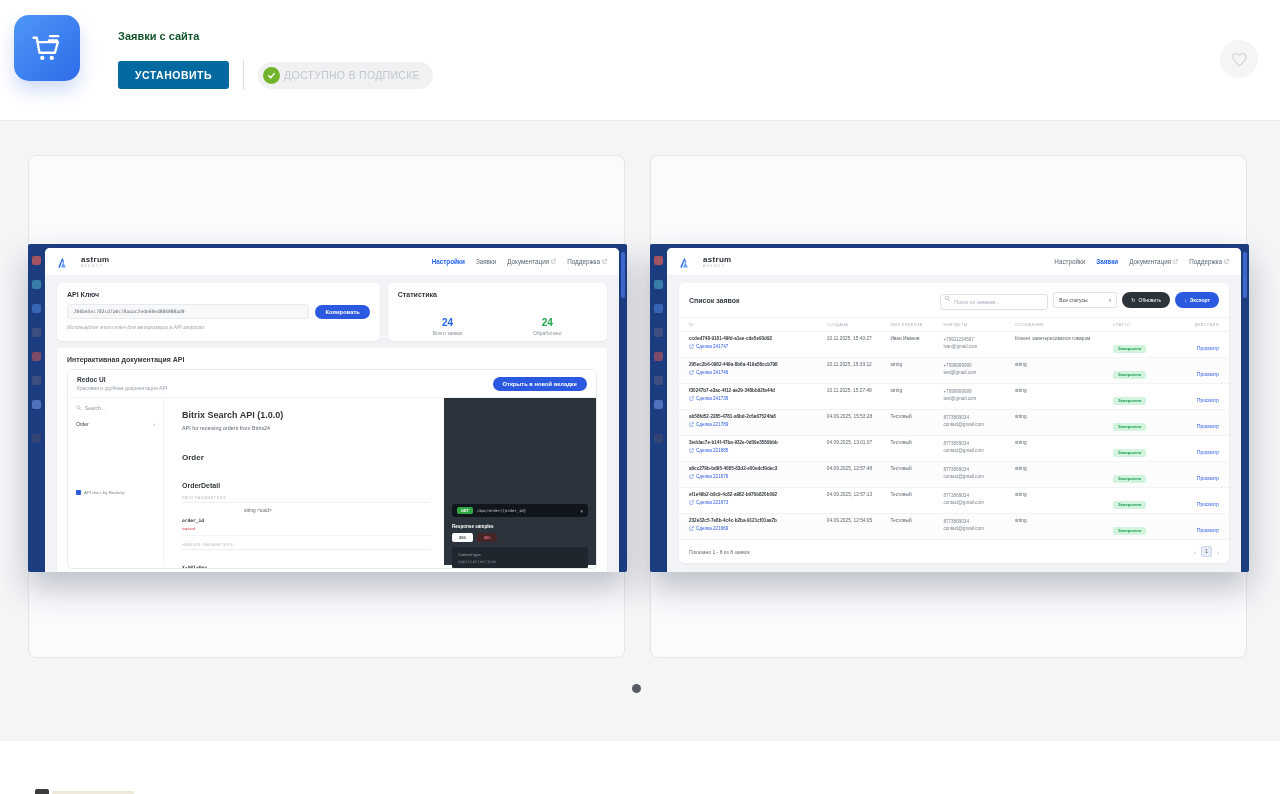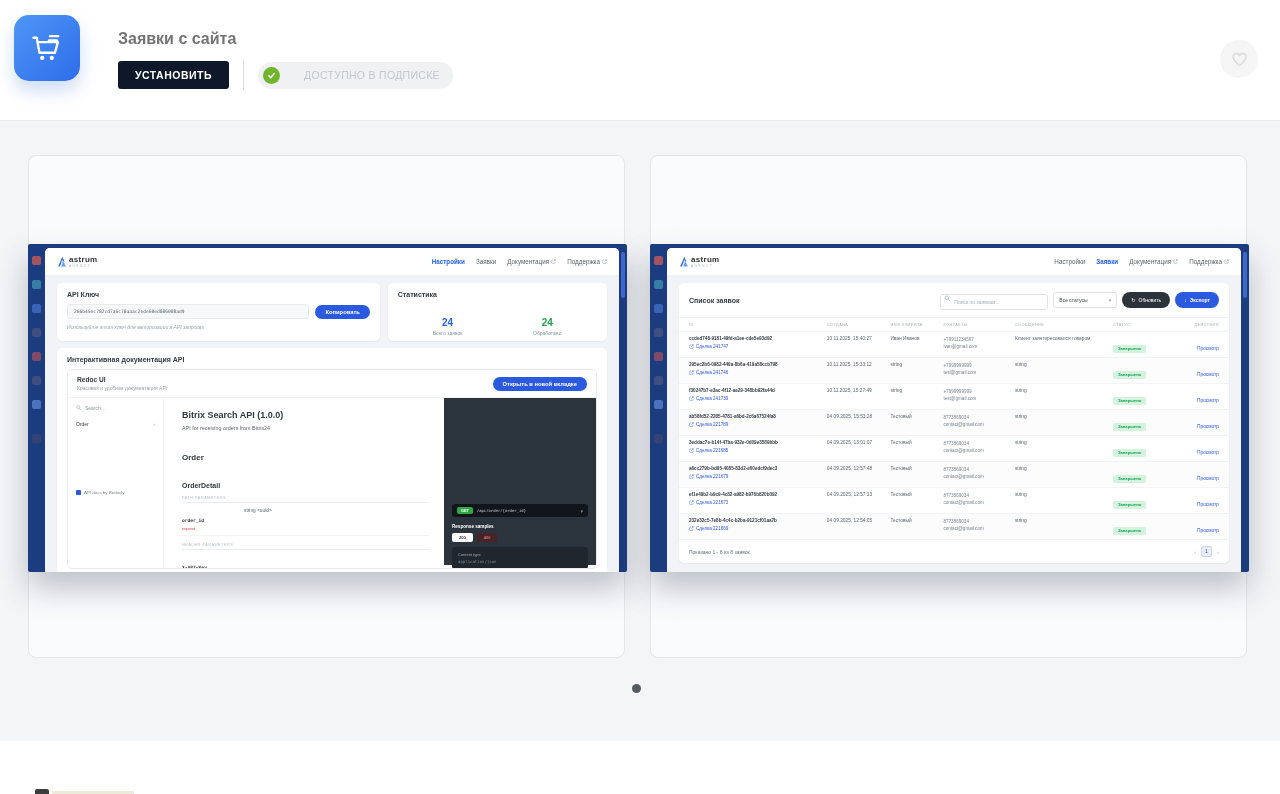--- a/index.html
+++ b/index.html
@@ -5,26 +5,26 @@
   * { box-sizing: border-box; margin: 0; padding: 0; }
   html,body { width:1280px; height:794px; }
   body { font-family:"Liberation Sans", sans-serif; background:#fff; overflow:hidden; position:relative; }
   a { text-decoration:none; cursor:pointer; }
 
   
   .hdr { position:absolute; left:0; top:0; width:1280px; height:121px; background:#fff; border-bottom:1px solid #ececec; }
   .app-icon { position:absolute; left:14px; top:15px; width:66px; height:66px; border-radius:15px;
               background:linear-gradient(135deg,#4f97f7,#2d6cea); box-shadow:0 10px 18px rgba(40,100,220,.22);
               display:flex; align-items:center; justify-content:center; }
-  .hdr-title { position:absolute; left:118px; top:30px; font-size:16px; font-weight:700; color:#737373; }
+  .hdr-title { position:absolute; left:118px; top:30px; font-size:11px; font-weight:700; color:#14532d; }
   .hdr-row { position:absolute; left:118px; top:60px; display:flex; align-items:center; }
-  .install-btn { height:28px; padding:7px 17px; background:#0f172a; color:#ffffff; font-weight:700; letter-spacing:.5px;
+  .install-btn { height:28px; padding:7px 17px; background:#0369a1; color:#ffffff; font-weight:700; letter-spacing:.5px;
                  font-size:10.5px; border:none; border-radius:3px; font-family:inherit; }
   .vdiv { width:1px; height:30px; background:#d9dce0; margin:0 14px; }
-  .sub-badge { height:27px; background:#eff1f3; border-radius:14px; display:flex; align-items:center; padding:0 13px 0 5px; gap:24px; }
+  .sub-badge { height:27px; background:#eff1f3; border-radius:14px; display:flex; align-items:center; padding:0 13px 0 5px; gap:4px; }
   .check-circle { width:17px; height:17px; border-radius:50%; background:#71b52c; display:flex; align-items:center; justify-content:center; }
   .sub-badge .lbl { font-size:10.5px; color:#c2c8ce; letter-spacing:.3px; }
   .fav { position:absolute; right:22px; top:40px; width:38px; height:38px; border-radius:50%; background:#f5f5f6; border:none;
          display:flex; align-items:center; justify-content:center; }
 
   
   .gallery { position:absolute; left:0; top:121px; width:1280px; height:620px; background:#f4f5f7; }
   .shot-card { position:absolute; top:34px; width:597px; height:503px; background:#fafbfd; border:1px solid #e4e6ea; border-radius:8px; }
   #card1 { left:28px; } #card2 { left:650px; }
   .shot { position:absolute; left:-1px; top:88px; width:599px; height:328px; background:#1c3c80; border-radius:2px;
@@ -32,21 +32,21 @@
   .car-dot { position:absolute; left:632px; top:563px; width:9px; height:9px; border-radius:50%; background:#565b61; }
 
   
   .b24-side { position:absolute; left:0; top:0; width:17px; height:100%; }
   .si { position:absolute; left:4px; width:9px; height:9px; border-radius:2px; opacity:.8; }
   .app-win { position:absolute; left:17px; top:4px; right:8px; bottom:0; background:#fff; border-radius:5px 5px 0 0; overflow:hidden; }
   .right-strip { position:absolute; right:0; top:0; width:8px; height:100%; }
   .thumb { position:absolute; left:2px; top:8px; width:4px; height:46px; border-radius:2px; background:#3f68cc; }
 
   .app-hdr { height:28px; display:flex; align-items:center; justify-content:space-between; padding:0 12px; border-bottom:1px solid #f0f1f3; background:#fff; }
-  .logo { display:flex; align-items:flex-start; gap:0; }
+  .logo { display:flex; align-items:flex-end; gap:12px; }
   .logo-name { font-size:8px; font-weight:700; color:#2c3238; letter-spacing:.3px; line-height:1; }
   .logo-sub { font-size:3px; color:#a9b2bb; letter-spacing:1.6px; text-transform:uppercase; line-height:1; margin-top:1px; }
   .app-nav { display:flex; align-items:center; gap:11px; }
   .app-nav a { font-size:6.3px; color:#5b6670; display:flex; align-items:center; gap:2px; }
   .app-nav a.active { color:#2563eb; font-weight:700; }
   .app-body { position:absolute; top:28px; left:0; right:0; bottom:0; background:#f1f3f6; padding:7px 12px; overflow:hidden; }
 
   
   .row2 { display:flex; gap:8px; }
   .mini-card { background:#fff; border-radius:5px; box-shadow:0 1px 2px rgba(20,30,50,.05); padding:8px 10px; }

